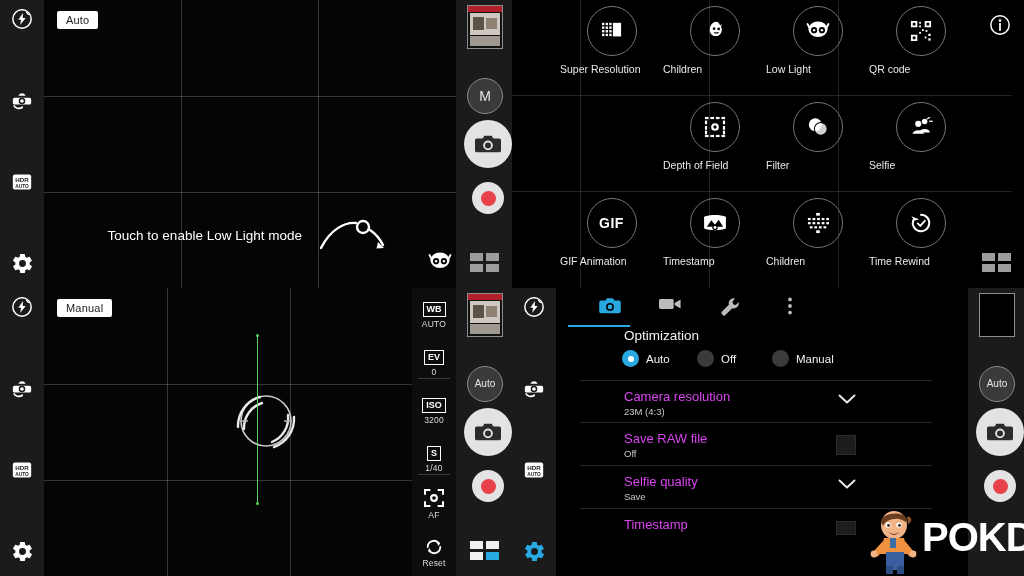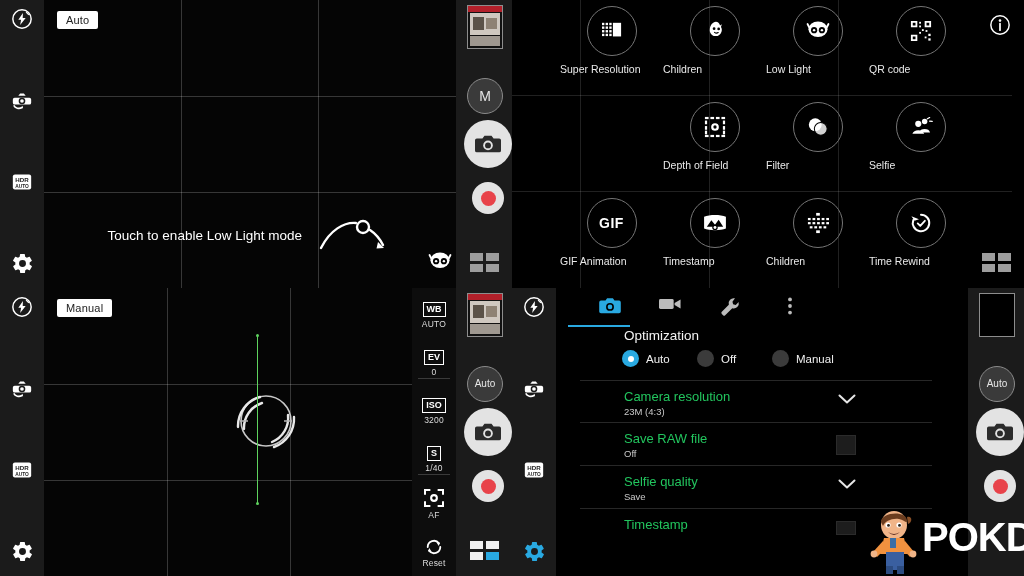--- a/index.html
+++ b/index.html
@@ -101,21 +101,21 @@
 
   .sect-title{position:absolute;left:68px;top:40px;color:#f2f2f2;font-size:13.5px}
   .radios{position:absolute;left:66px;top:62px;width:300px;height:22px}
   .radio{position:absolute;display:flex;align-items:center;color:#f0f0f0;font-size:11.5px}
   .rdot{width:17px;height:17px;border-radius:50%;background:#3b3b3b;margin-right:7px;
         display:flex;align-items:center;justify-content:center}
   .rdot.on{background:#29a9e1}
   .rdot.on i{width:6px;height:6px;border-radius:50%;background:#fff;display:block}
 
   .srow{position:absolute;left:24px;width:352px;border-top:1px solid #272727}
-  .srow .lbl{position:absolute;left:44px;color:#22c55e;font-size:13px}
+  .srow .lbl{position:absolute;left:44px;color:#d946ef;font-size:13px}
   .srow .sub{position:absolute;left:44px;color:#c9c9c9;font-size:9.5px}
   .srow .chev{position:absolute;left:258px}
   .srow .cbox{position:absolute;left:256px;width:18px;height:18px;background:#1d1d1d;border:1px solid #2b2b2b}
 
   
   .wm{position:absolute;left:862px;top:505px;width:162px;height:71px}
   .wm-text{position:absolute;left:60px;top:12px;color:#fff;font-size:40px;font-weight:bold;
            letter-spacing:-1px;font-family:"Liberation Sans",sans-serif;line-height:40px}
   .wm-mascot{position:absolute;left:2px;top:3px;width:58px;height:66px}
 </style>

